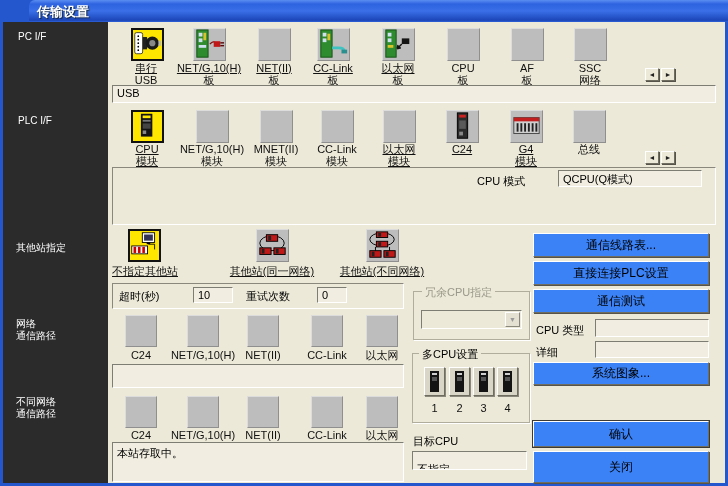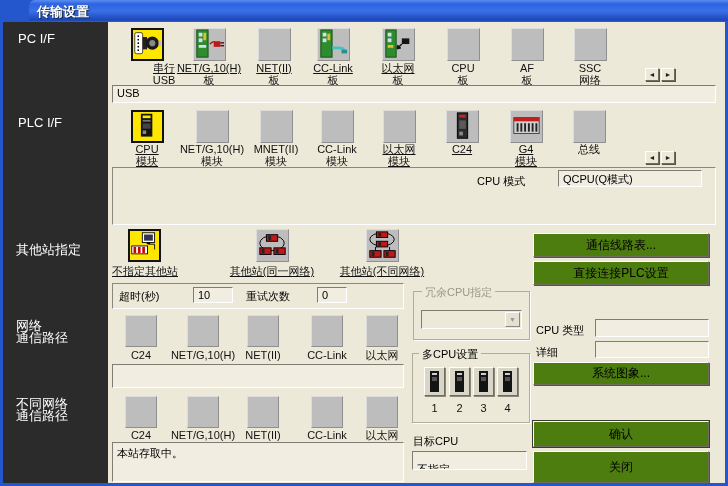--- a/index.html
+++ b/index.html
@@ -1,35 +1,35 @@
 <!DOCTYPE html>
 <html><head>
 <meta charset="utf-8">
 <style>
 *{margin:0;padding:0;box-sizing:border-box;}
 html,body{width:728px;height:486px;overflow:hidden;}
 .win{position:relative;width:728px;height:486px;background:#2457cd;font-family:"Liberation Sans","DejaVu Sans",sans-serif;color:#000;}
 .bodybg{position:absolute;left:3px;top:22px;width:722px;height:461px;background:#ece9d8;}
 .side{position:absolute;left:3px;top:22px;width:105px;height:461px;background:#2b2b2b;}
-.slbl{position:absolute;color:#fff;font-size:13px;white-space:nowrap;}
+.slbl{position:absolute;color:#fff;font-size:10px;white-space:nowrap;}
 .titlebar{position:absolute;left:0;top:0;width:728px;height:22px;border-radius:6px 6px 0 0;
  background:linear-gradient(180deg,#5a8ef2 0%,#2e63e0 18%,#3a6fe8 50%,#1c46b8 92%,#2f62d8 100%);margin-left:29px;}
 .title{position:absolute;left:8px;top:3px;color:#fff;font-size:13px;font-weight:bold;text-shadow:1px 1px 1px #123;}
 .closebtn{position:absolute;left:701px;top:3px;width:22px;height:17px;border-radius:3px;border:1px solid #fff;
  background:linear-gradient(180deg,#ec8a70 0%,#d9512e 45%,#c03a1c 100%);color:#fff;font-size:11px;font-weight:bold;
  display:flex;align-items:center;justify-content:center;cursor:pointer;}
 .ic{position:absolute;width:33px;height:33px;background:#bdbdbd;border:1px solid #8f8f8f;border-top-color:#dcdcdc;border-left-color:#dcdcdc;}
 .ic.sel{background:#ffe600;border:2px solid #111;}
 .ic svg{display:block;width:100%;height:100%;}
 .cap{position:absolute;font-size:11px;line-height:12px;text-align:center;white-space:nowrap;color:#111;}
 .cap.u div{text-decoration:underline;}
 .fld{position:absolute;background:#f1eee1;border:1px solid #7d7d73;border-bottom-color:#fff;border-right-color:#fff;
  font-size:11px;padding:1px 4px;overflow:hidden;white-space:nowrap;}
 .panel{position:absolute;background:#ece9d8;border:1px solid #8a887c;border-bottom-color:#fff;border-right-color:#fff;}
-.btn{position:absolute;background:#4d7c0f;border:1px solid #6f6d60;border-top-color:#fff;border-left-color:#fff;
+.btn{position:absolute;background:#3b82f6;border:1px solid #6f6d60;border-top-color:#fff;border-left-color:#fff;
  box-shadow:1px 1px 0 #55534a;font-size:12px;display:flex;align-items:center;justify-content:center;cursor:pointer;white-space:nowrap;}
 .btn.def{box-shadow:0 0 0 1px #3c3a33,1px 1px 0 #3c3a33;}
 .sbtn{position:absolute;width:14px;height:13px;background:#ece9d8;border:1px solid #6f6d60;border-top-color:#fff;border-left-color:#fff;
  box-shadow:1px 1px 0 #55534a;font-size:7px;line-height:11px;text-align:center;cursor:pointer;color:#222;}
 .grp{position:absolute;border:1px solid #b0ad9c;box-shadow:1px 1px 0 #fff;}
 .grptitle{position:absolute;background:#ece9d8;font-size:11px;padding:0 3px;white-space:nowrap;}
 .lbl{position:absolute;font-size:11px;white-space:nowrap;}
 .combo{position:absolute;background:#ece9d8;border:1px solid #7d7d73;border-bottom-color:#fff;border-right-color:#fff;}
 .combo .arr{position:absolute;right:1px;top:1px;bottom:1px;width:15px;background:#e4e1d2;border:1px solid #fff;
  border-bottom-color:#8a887c;border-right-color:#8a887c;font-size:7px;color:#999;text-align:center;line-height:14px;}
@@ -103,21 +103,21 @@
         <rect x="5" y="10" width="4" height="4" fill="#cfe0ef"></rect>
         <rect x="5" y="17" width="6" height="3" fill="#d8c42a"></rect>
         <rect x="20" y="10" width="8" height="6" fill="#141414"></rect>
         <path d="M20 16 l-5 5 m0 0 l4 -1 m-4 1 l1 -4" stroke="#141414" stroke-width="1.6" fill="none"></path>
       </svg>
   </div>
   <div class="ic" style="left:447px;top:28px"></div>
   <div class="ic" style="left:511px;top:28px"></div>
   <div class="ic" style="left:574px;top:28px"></div>
 
-  <div class="cap u" style="left:124px;top:62px;width:80px">
+  <div class="cap u" style="left:106px;top:62px;width:80px">
       <div>串行</div>
       <div>USB</div>
     </div>
   <div class="cap u" style="left:169px;top:62px;width:80px">
       <div>NET/G,10(H)</div>
       <div>板</div>
     </div>
   <div class="cap u" style="left:234px;top:62px;width:80px">
       <div>NET(II)</div>
       <div>板</div>
@@ -368,20 +368,21 @@
     </div>
   <div class="cap" style="left:497px;top:402px;width:21px">
       <div>4</div>
     </div>
 
   <div class="lbl" style="left:413px;top:434px">目标CPU</div>
   <div class="fld" style="left:412px;top:451px;width:115px;height:19px;padding-top:10px">不指定</div>
 
   <div class="btn" style="left:533px;top:233px;width:176px;height:24px">通信线路表...</div>
   <div class="btn" style="left:533px;top:261px;width:176px;height:24px">直接连接PLC设置</div>
+  <div class="btn" style="left:533px;top:289px;width:176px;height:24px">通信测试</div>
   <div class="lbl" style="left:536px;top:323px">CPU 类型</div>
   <div class="fld" style="left:595px;top:319px;width:114px;height:18px"></div>
   <div class="lbl" style="left:536px;top:345px">详细</div>
   <div class="fld" style="left:595px;top:341px;width:114px;height:17px"></div>
   <div class="btn" style="left:533px;top:362px;width:176px;height:23px">系统图象...</div>
   <div class="btn def" style="left:533px;top:421px;width:176px;height:26px">确认</div>
   <div class="btn" style="left:533px;top:451px;width:176px;height:32px">关闭</div>
 </div>
 
 </body></html>

